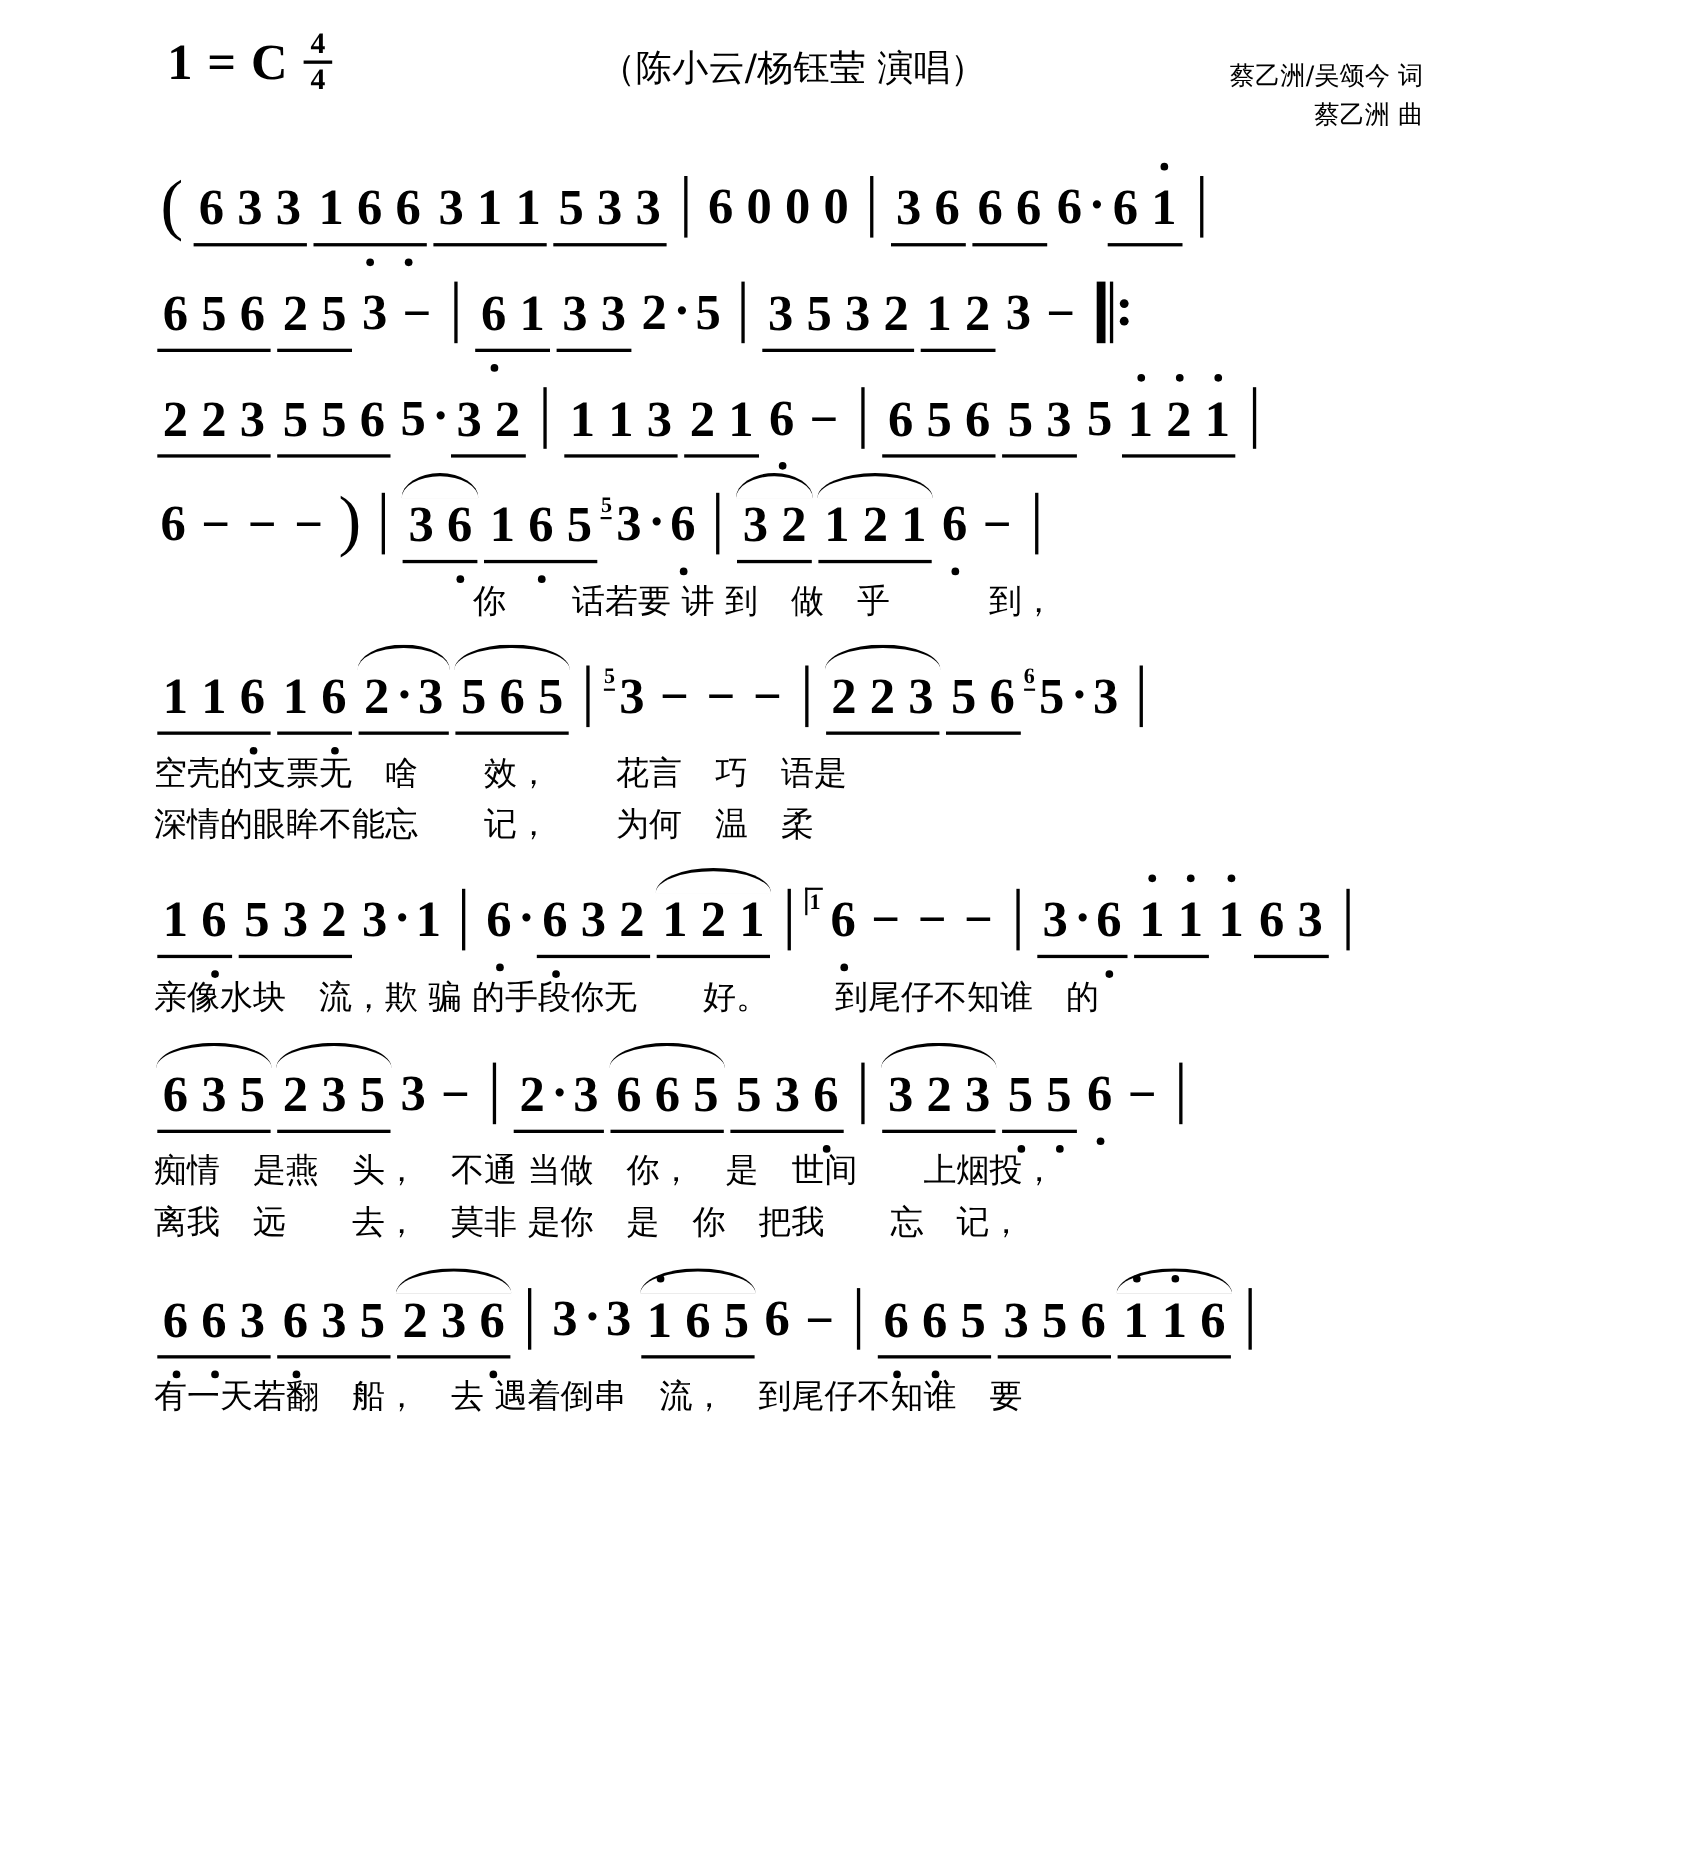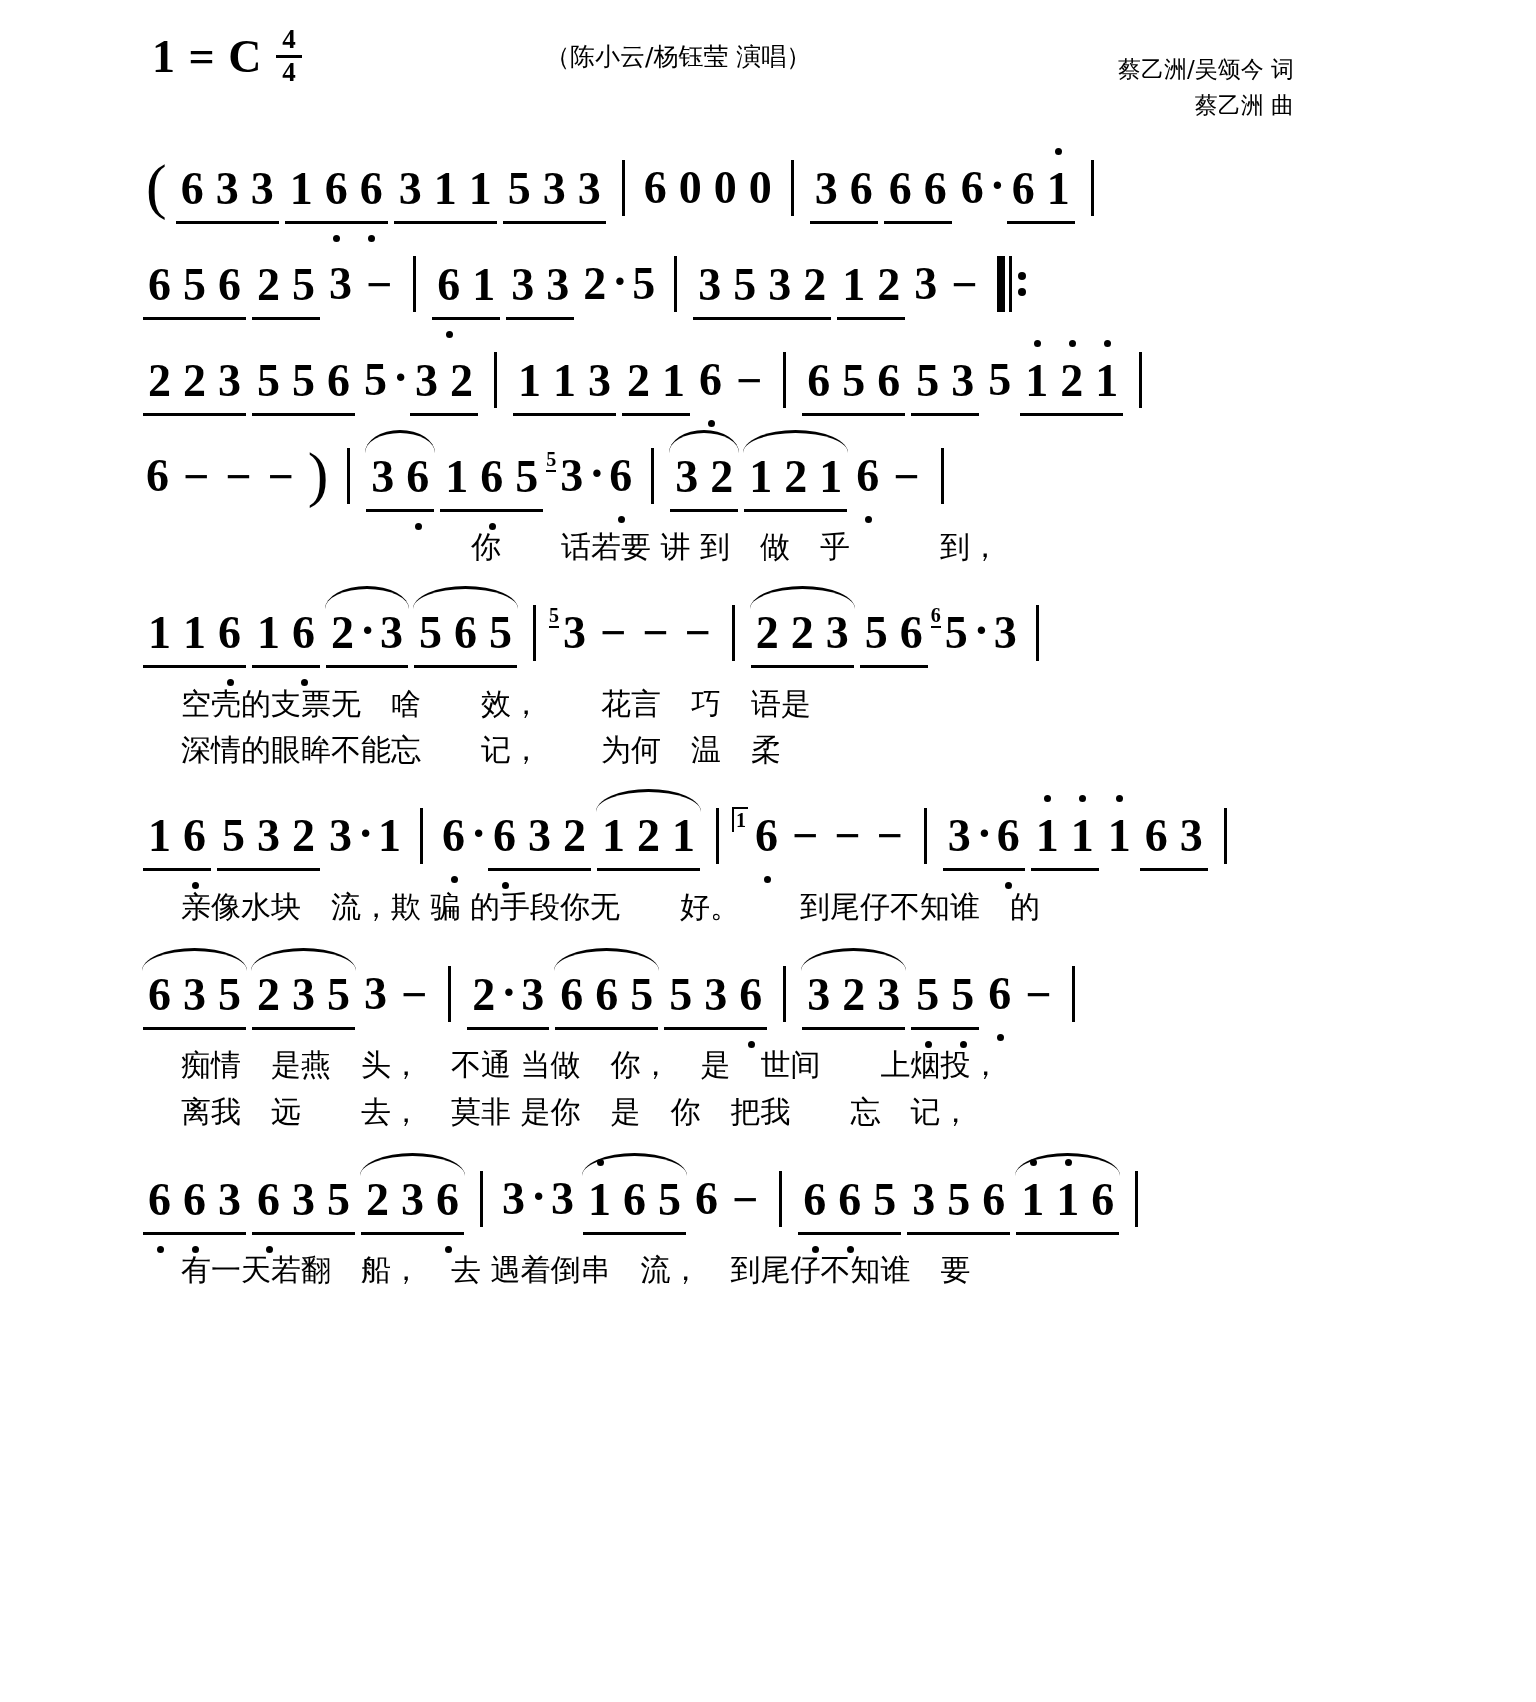--- a/index.html
+++ b/index.html
@@ -52,21 +52,21 @@
     width: 26px;
     height: 3px;
     background: #000;
     margin: 2px auto 1px auto;
   }
   .meter .den { display: block; }
   .singer {
     position: absolute;
     left: 545px;
     top: 40px;
-    font-size: 25px;
+    font-size: 33px;
     font-family: "DejaVu Sans", sans-serif;
   }
   .credits {
     position: absolute;
     right: 242px;
     top: 52px;
     text-align: right;
     font-size: 23px;
     line-height: 1.55;
     font-family: "DejaVu Sans", sans-serif;
@@ -229,21 +229,20 @@
     padding-left: 140px;
     padding-right: 110px;
   }
   .lyric-line {
     display: flex;
     white-space: nowrap;
     font-size: 30px;
     font-family: "DejaVu Sans", sans-serif;
     line-height: 1.55;
     letter-spacing: 0;
-    margin-left: 41px;
   }
 </style>
 </head>
 <body>
 
 <div class="sheet">
 
   <div class="header">
     <div class="key-sig">1 = C</div>
     <div class="meter">

